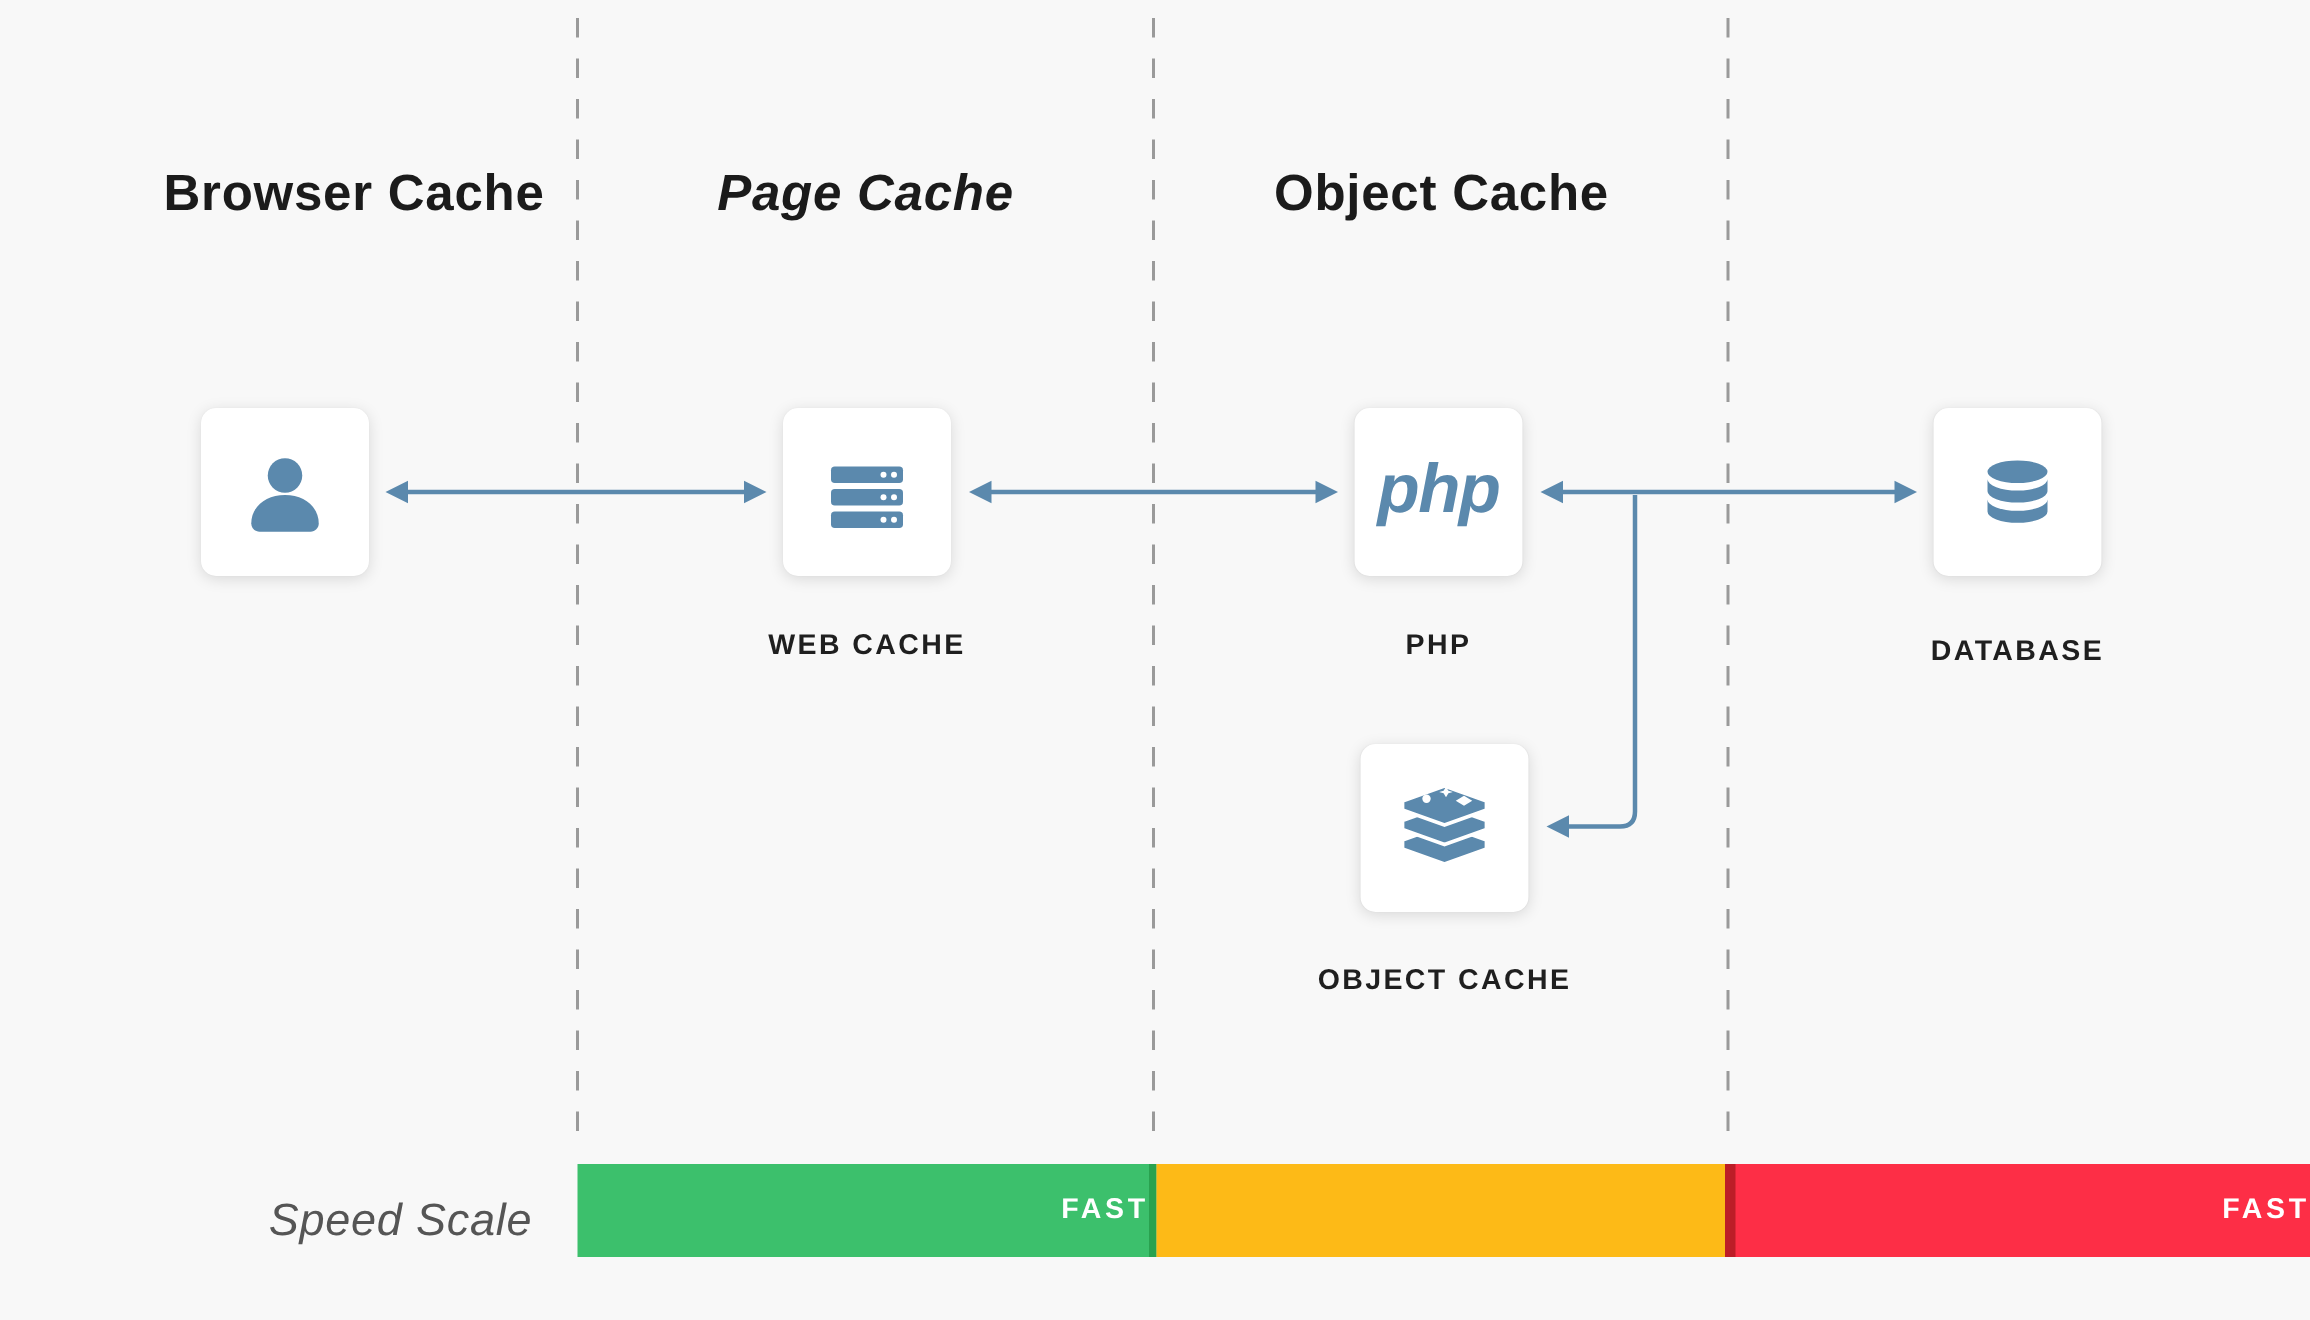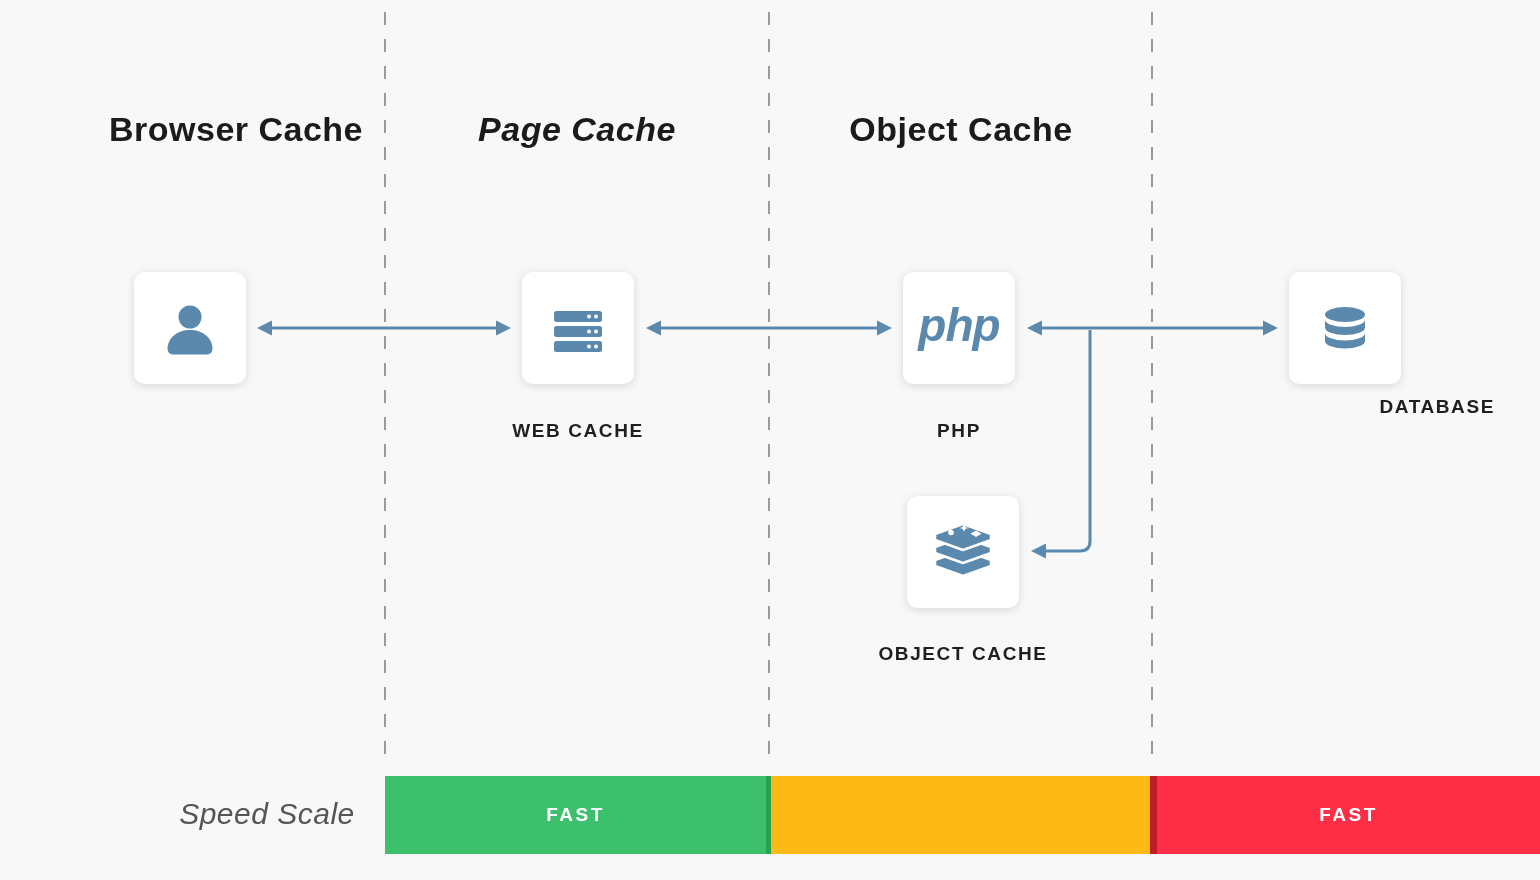--- a/index.html
+++ b/index.html
@@ -51,30 +51,30 @@
     letter-spacing:-1px;line-height:1;padding-bottom:6px;
   }
 
   .node-label{
     position:absolute;width:300px;text-align:center;
     font-size:19px;font-weight:bold;letter-spacing:1.6px;color:var(--label-text);
   }
   .l-user{left:40px;top:420px;}
   .l-web{left:428px;top:420px;}
   .l-php{left:809px;top:420px;}
-  .l-db{left:1195px;top:396px;text-align:right;}
+  .l-db{left:1195px;top:424px;}
   .l-oc{left:813px;top:643px;}
 
   .speed-title{
     position:absolute;left:147px;top:797px;width:240px;text-align:center;
     font-size:30px;font-style:italic;color:var(--speed-title-text);letter-spacing:.5px;
   }
   .bar{
-    position:absolute;top:776px;height:78px;
-    display:flex;align-items:center;justify-content:center;
+    position:absolute;top:776px;height:62px;
+    display:flex;align-items:center;justify-content:flex-end;
     color:#ffffff;font-size:19px;font-weight:bold;letter-spacing:2.5px;
   }
   .bar-fast{left:385px;width:386px;background:var(--green);border-right:5px solid var(--green-dark);}
   .bar-mid{left:771px;width:379px;background:var(--orange);}
   .bar-slow{left:1150px;width:390px;background:var(--red);border-left:7px solid var(--red-dark);}
 </style>
 </head>
 <body>
 
 <div class="stage">

